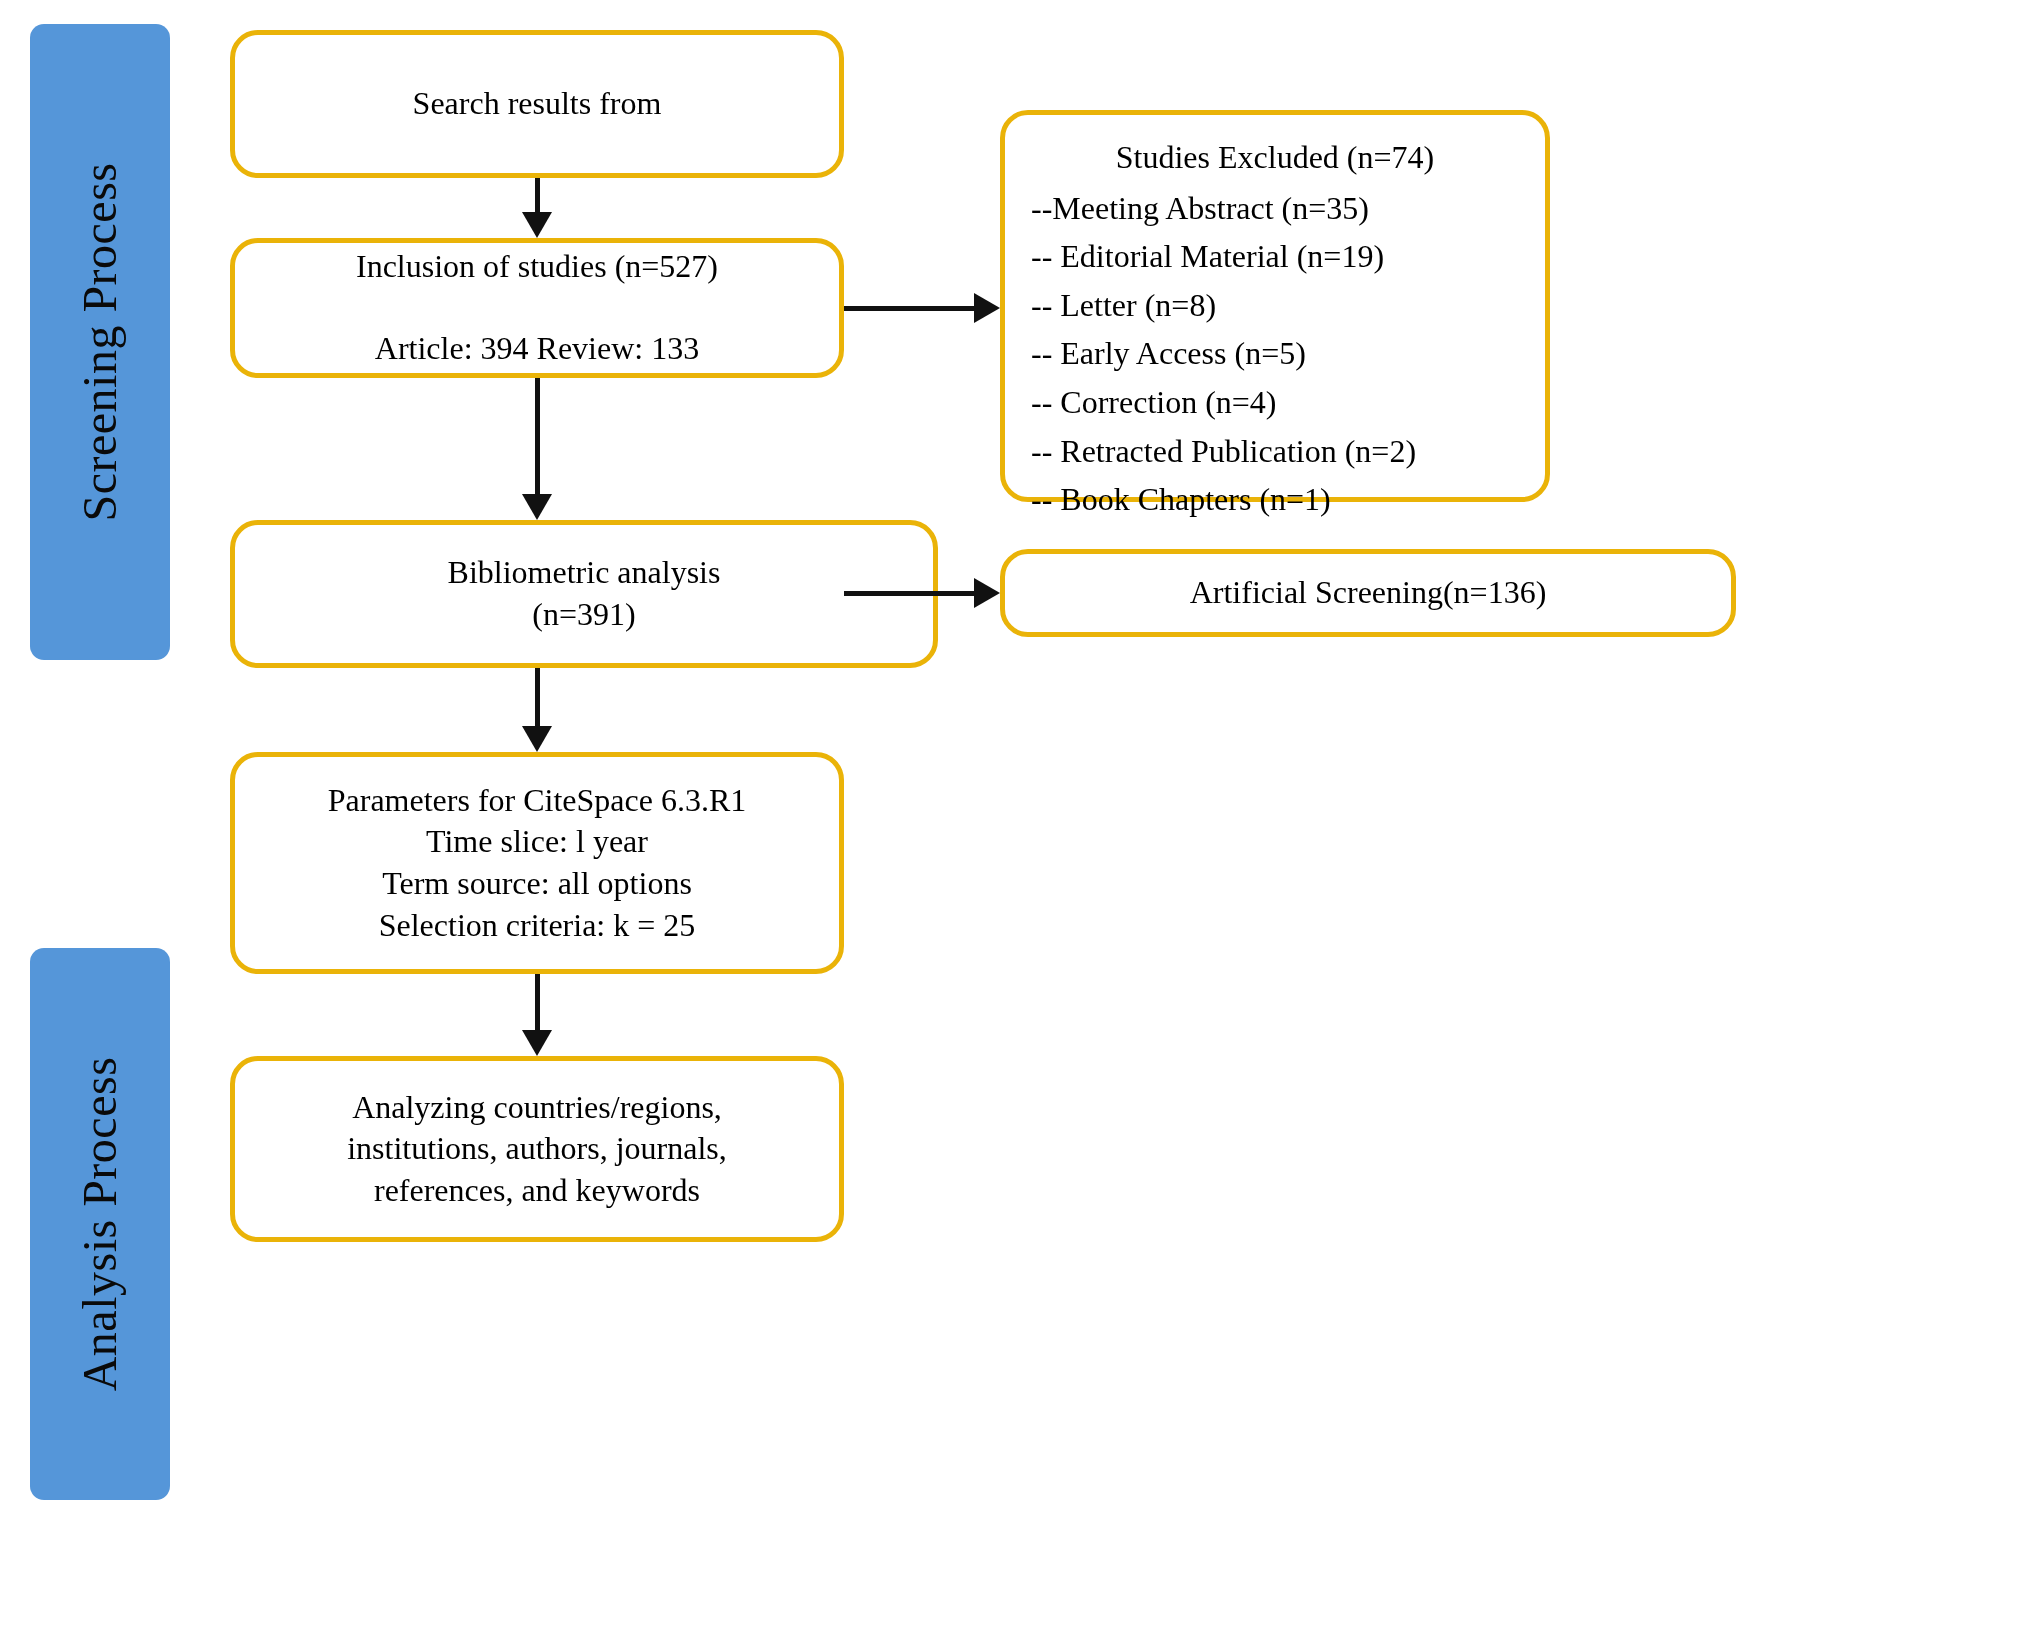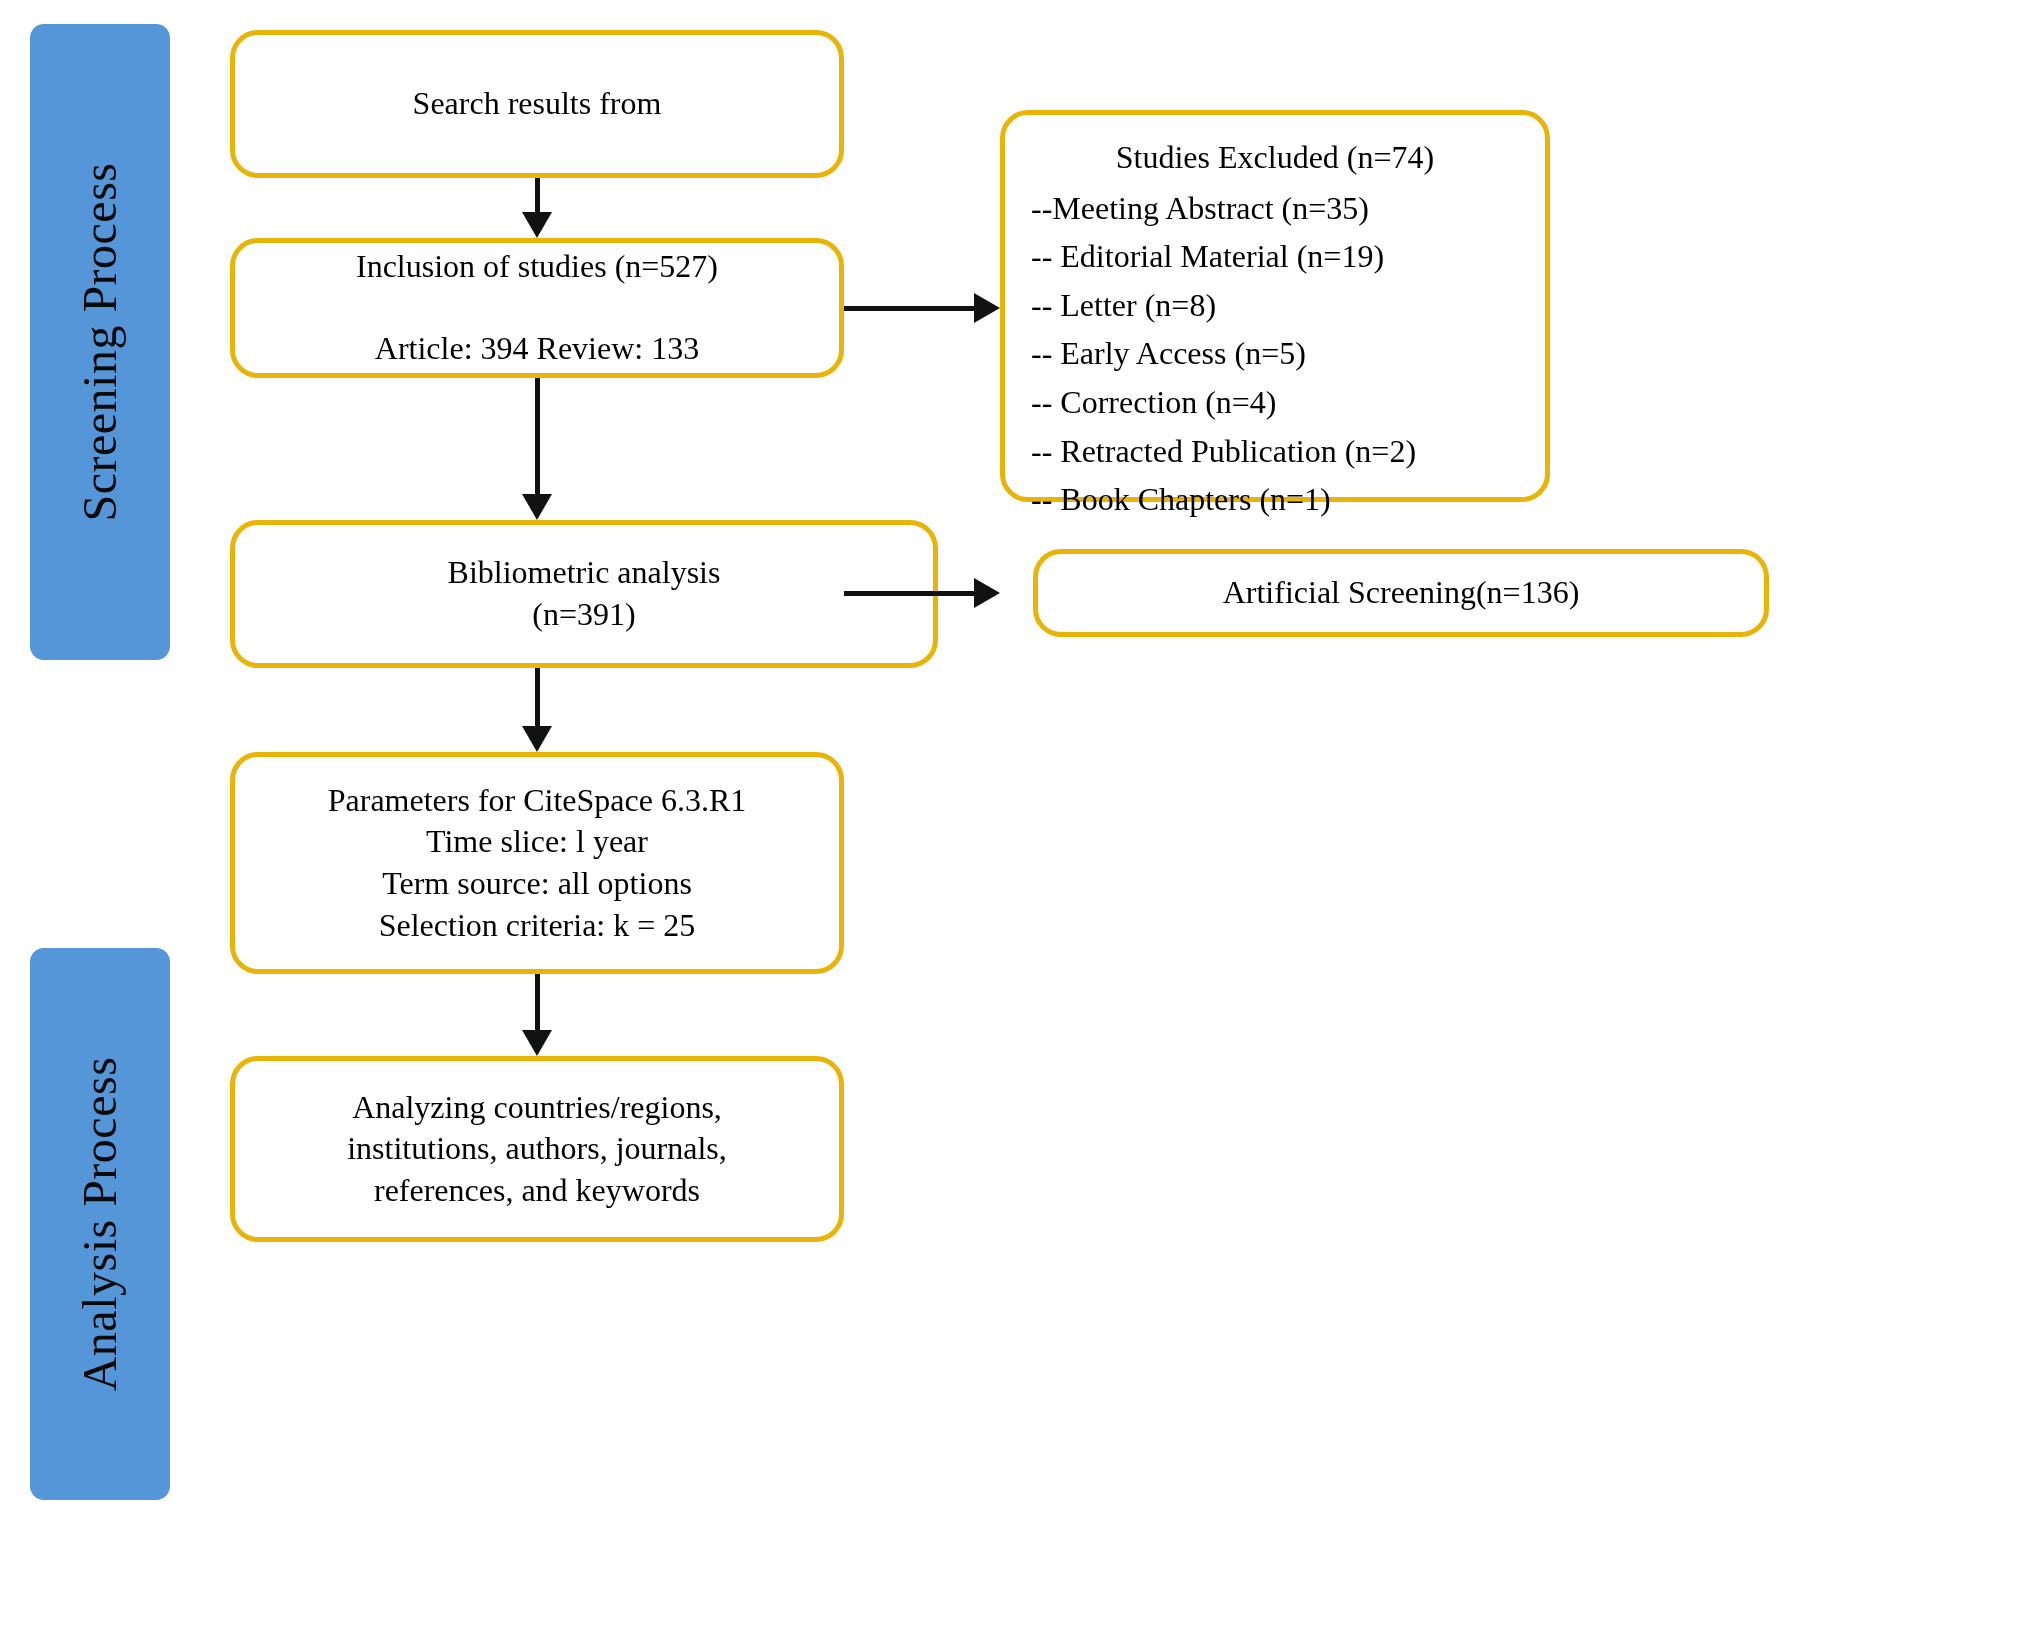--- a/index.html
+++ b/index.html
@@ -154,21 +154,21 @@
     <span class="li">-- Correction (n=4)</span>
     <span class="li">-- Retracted Publication (n=2)</span>
     <span class="li">-- Book Chapters (n=1)</span>
   </div>
 
   <div class="flow-box" style="left:230px; top:520px; width:708px; height:148px;">
     <span class="line">Bibliometric analysis</span>
     <span class="line">(n=391)</span>
   </div>
 
-  <div class="flow-box" style="left:1000px; top:549px; width:736px; height:88px;margin-left:33px;">
+  <div class="flow-box" style="left:1000px; top:549px; width:736px; height:88px;">
     <span class="line">Artificial Screening(n=136)</span>
   </div>
 
   <div class="flow-box" style="left:230px; top:752px; width:614px; height:222px;">
     <span class="line">Parameters for  CiteSpace 6.3.R1</span>
     <span class="line">Time slice: l year</span>
     <span class="line">Term source: all options</span>
     <span class="line">Selection criteria: k = 25</span>
   </div>
 

